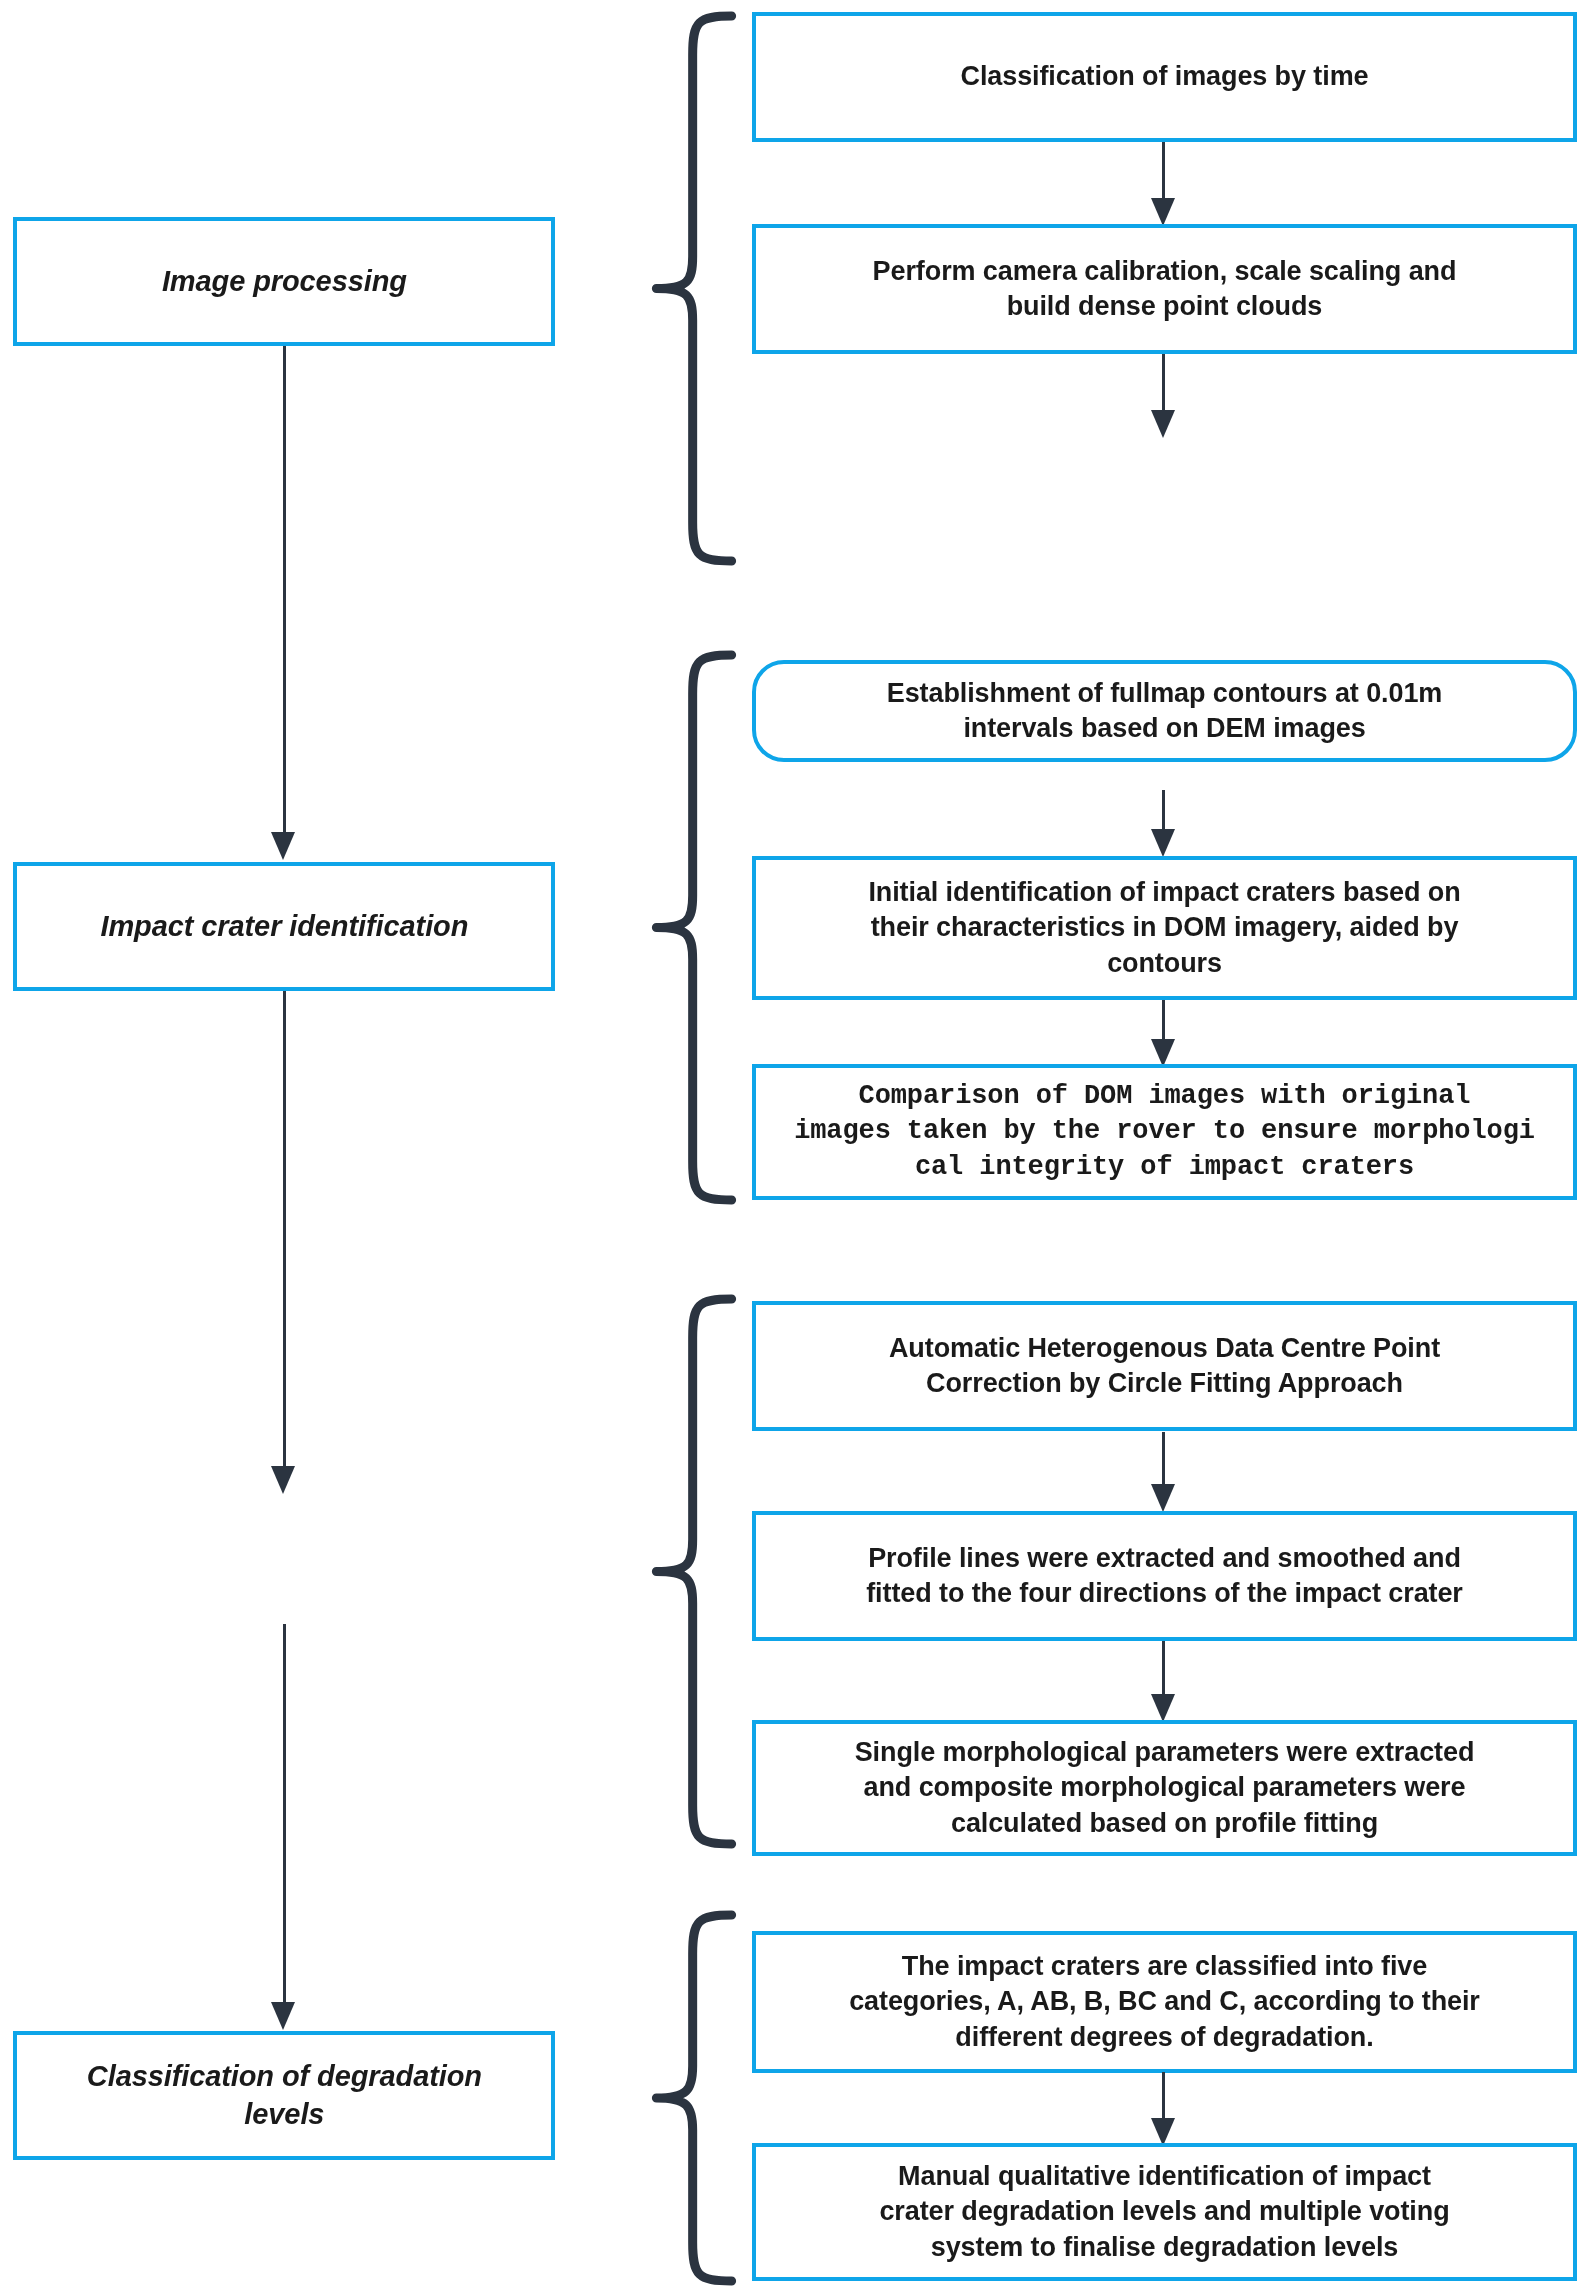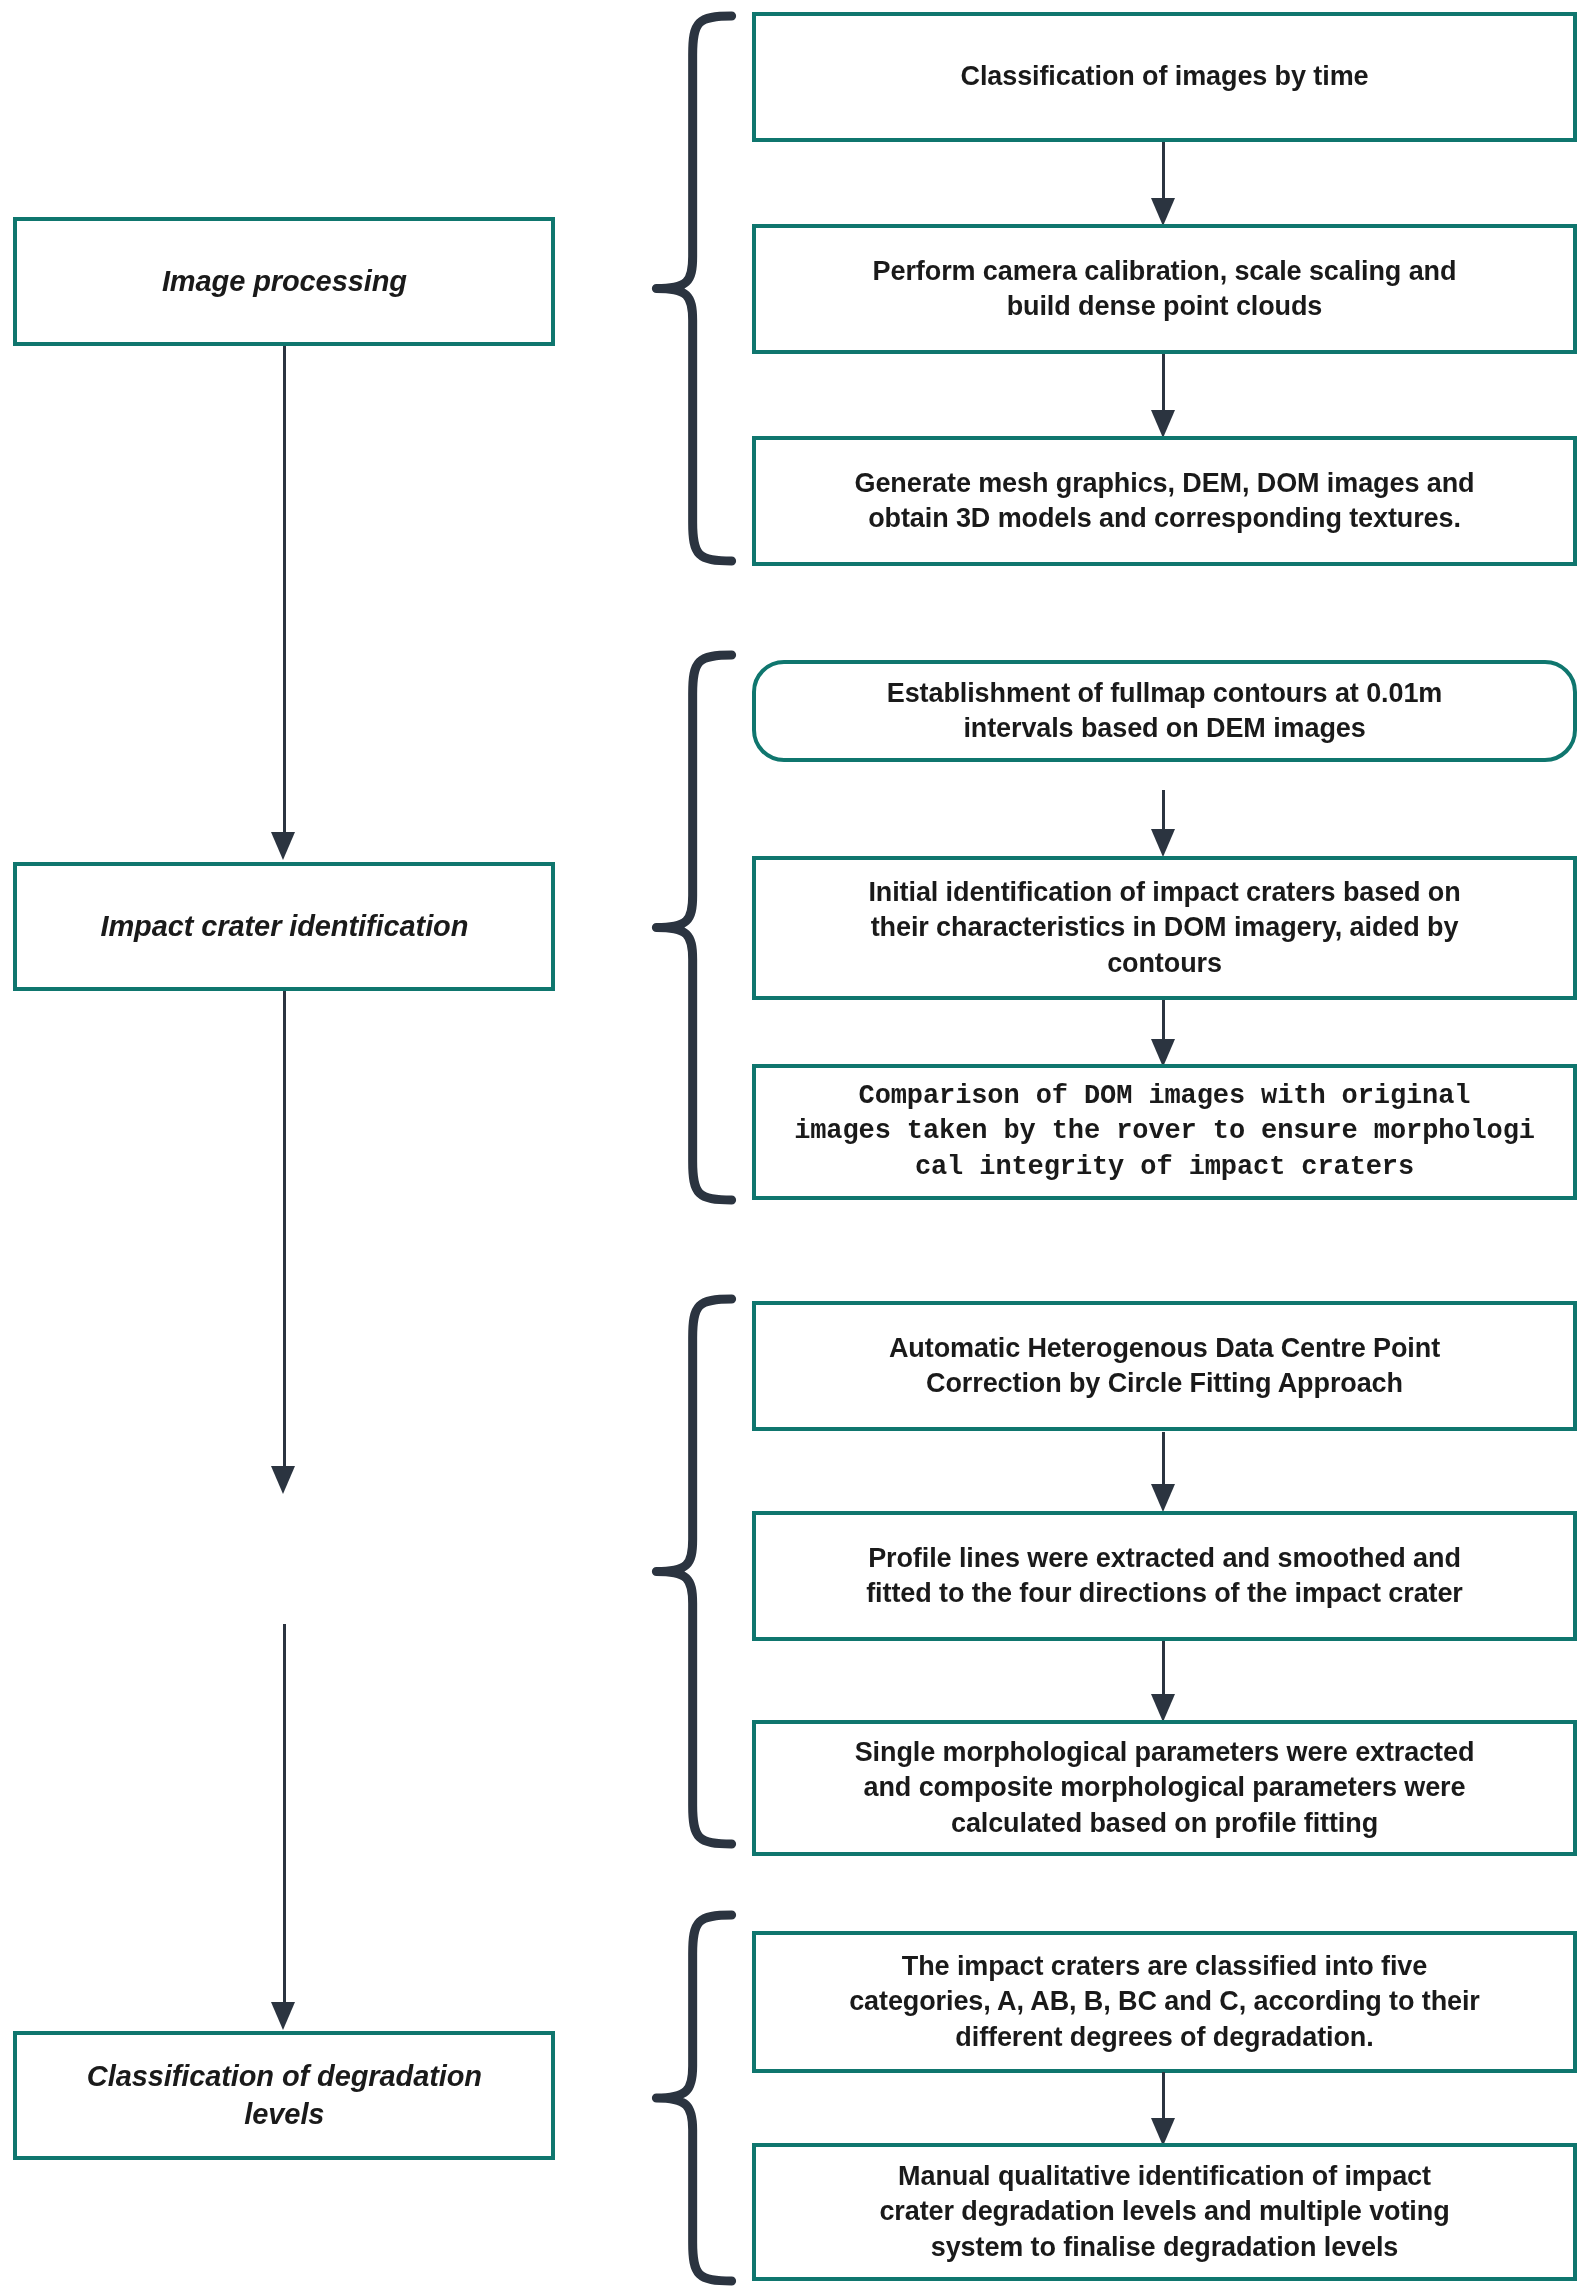--- a/index.html
+++ b/index.html
@@ -17,21 +17,21 @@
     height: 2295px;
     background: #ffffff;
     overflow: hidden;
   }
 
   
   .box {
     position: absolute;
     box-sizing: border-box;
     background: #ffffff;
-    border: 4px solid #0f766e;
+    border: 4px solid #0ea5e9;
     display: flex;
     align-items: center;
     justify-content: center;
     text-align: center;
     padding: 4px 17.4px;
   }
   .box .txt {
     font-weight: bold;
     color: #1a1a1a;
     line-height: 1.30;
@@ -168,24 +168,20 @@
   <div class="vline" style="left:1162px; top:142px; height:59px;"></div>
   <div class="arrowhead" style="left:1151px; top:198px;"></div>
 
   <div class="box step-box" style="top:224px; height:130px;">
     <span class="txt">Perform camera calibration, scale scaling and
 build dense point clouds</span>
   </div>
   <div class="vline" style="left:1162px; top:354px; height:59px;"></div>
   <div class="arrowhead" style="left:1151px; top:410px;"></div>
 
-  <div class="box step-box" style="top:436px; height:130px;">
-    <span class="txt">Generate mesh graphics, DEM, DOM images and
-obtain 3D models and corresponding textures.</span>
-  </div>
 
   <div class="box step-box" style="top:660px; height:102px;border-radius:32px;">
     <span class="txt">Establishment of fullmap contours at 0.01m
 intervals based on DEM  images</span>
   </div>
   <div class="vline" style="left:1162px; top:790px; height:41px;"></div>
   <div class="arrowhead" style="left:1151px; top:829px;"></div>
 
   <div class="box step-box" style="top:856px; height:144px;">
     <span class="txt">Initial identification of impact craters based on

